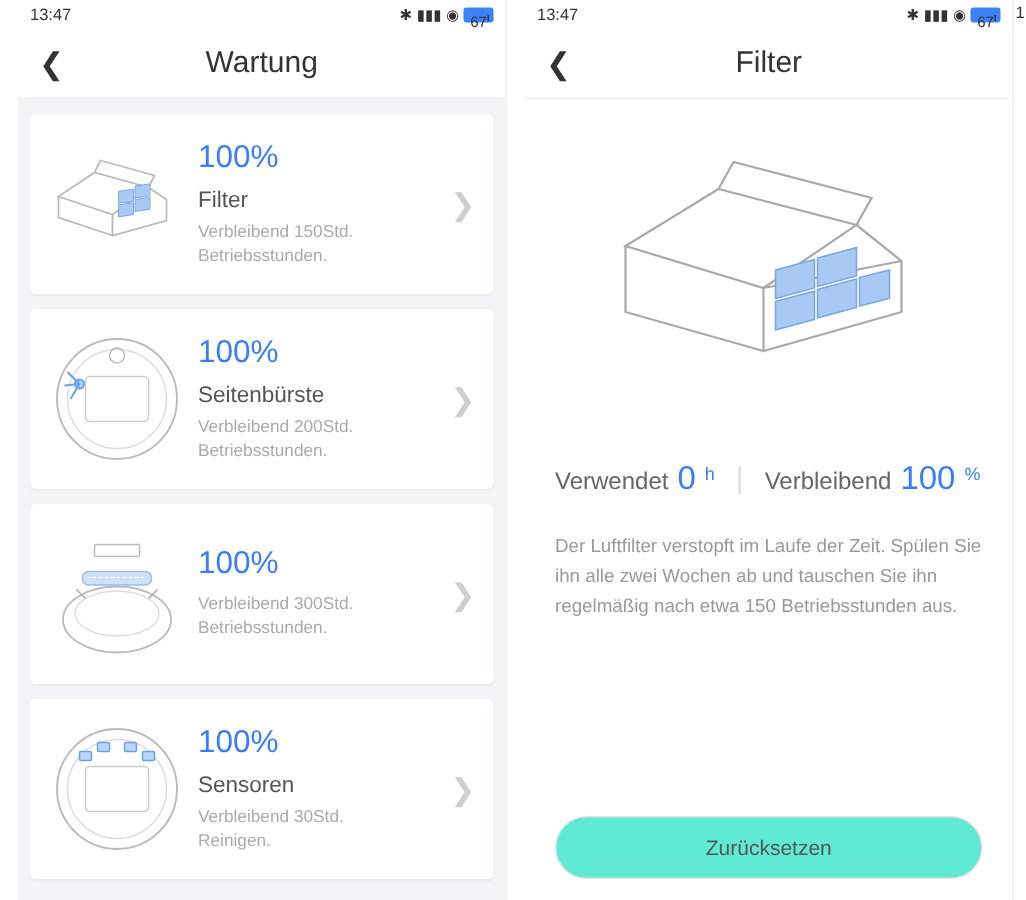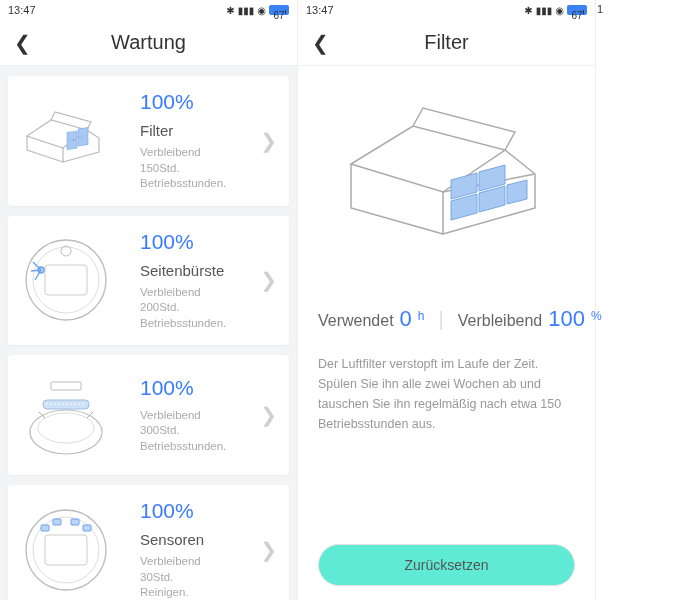--- a/index.html
+++ b/index.html
@@ -5,26 +5,27 @@
     * { margin: 0; padding: 0; box-sizing: border-box; }
     body {
       font-family: -apple-system, 'Helvetica Neue', Arial, sans-serif;
       display: flex;
       width: 684px;
       height: 600px;
       background: #fff;
       overflow: hidden;
     }
     .screen {
-      width: 298px;
+      width: 338px;
       height: 600px;
       display: flex;
       flex-direction: column;
       position: relative;
       border-right: 1px solid #eee;
+      padding-left: 12px;
     }
     .screen:last-of-type { border-right: none; }
     .status-bar {
       height: 20px;
       display: flex;
       justify-content: space-between;
       align-items: center;
       padding: 0 8px;
       font-size: 11px;
       color: #333;
@@ -68,21 +69,21 @@
     }
     .nav-title { font-size: 20px; color: #333; font-weight: 400; }
     .list-body { background: #f3f4f6; flex: 1; overflow-y: auto; padding: 10px 8px; }
     .card {
       background: #fff;
       border-radius: 4px;
       margin-bottom: 10px;
       padding: 14px 12px;
       display: flex;
       align-items: center;
-      gap: 28px;
+      gap: 8px;
       box-shadow: 0 1px 2px rgba(0,0,0,0.04);
     }
     .card-illustration {
       width: 92px;
       height: 92px;
       flex-shrink: 0;
       display: flex;
       align-items: center;
       justify-content: center;
     }

